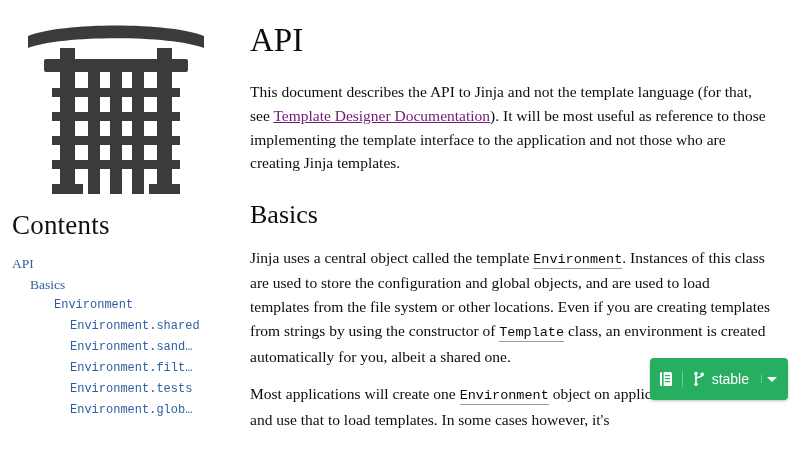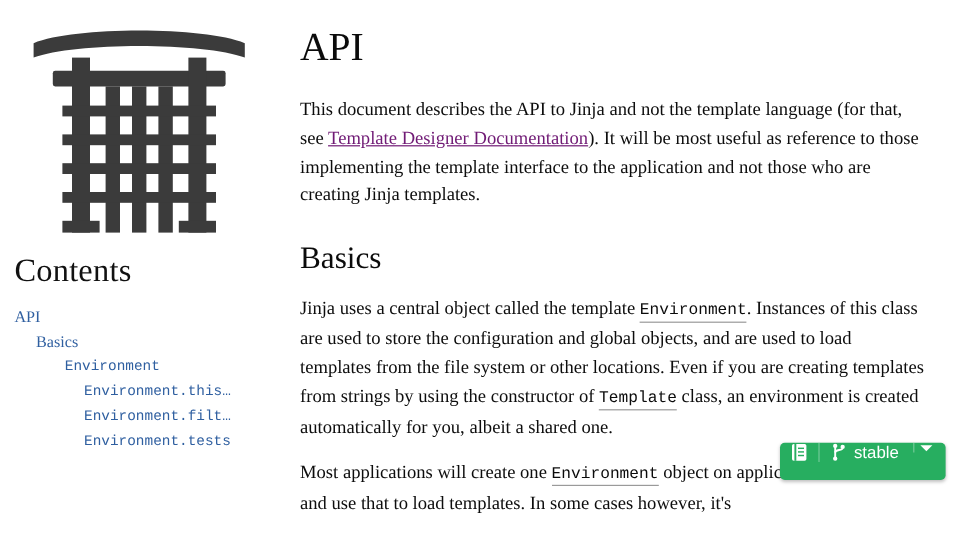--- a/index.html
+++ b/index.html
@@ -112,23 +112,23 @@
     color: #0b0b0b;
     border-bottom: 1px solid #9a9a9a;
     padding-bottom: 1px;
   }
 
   
   .version-widget {
     position: absolute;
     right: 12px;
     bottom: 50px;
-    height: 31px;
-    display: flex;
-    align-items: flex-start;
+    height: 42px;
+    display: flex;
+    align-items: center;
     background: #27ae60;
     color: #ffffff;
     border-radius: 4px;
     font-family: "Liberation Sans", sans-serif;
     font-size: 14px;
     box-shadow: 0 1px 3px rgba(0,0,0,0.25);
     overflow: hidden;
   }
   .vw-seg {
     display: flex;
@@ -181,27 +181,33 @@
       <li>
         <a class="lvl1" href="#">API</a>
       </li>
       <li>
         <a class="lvl2" href="#">Basics</a>
       </li>
       <li>
         <a class="lvl4 mono" href="#">Environment</a>
       </li>
       <li>
-        <a class="lvl5 mono" href="#">Environment.this…</a>
+        <a class="lvl5 mono" href="#">Environment.shared</a>
+      </li>
+      <li>
+        <a class="lvl5 mono" href="#">Environment.sand…</a>
       </li>
       <li>
         <a class="lvl5 mono" href="#">Environment.filt…</a>
       </li>
       <li>
         <a class="lvl5 mono" href="#">Environment.tests</a>
+      </li>
+      <li>
+        <a class="lvl5 mono" href="#">Environment.glob…</a>
       </li>
     </ul>
   </aside>
 
   <main class="content">
     <h1 class="doc-title">API</h1>
 
     <p class="para"><span>This document describes the API to Jinja and not the template language (for that, see </span><a class="inline-link" href="#">Template Designer Documentation</a><span>). It will be most useful as reference to those implementing the template interface to the application and not those who are creating Jinja templates.</span></p>
 
     <h2 class="doc-h2">Basics</h2>

